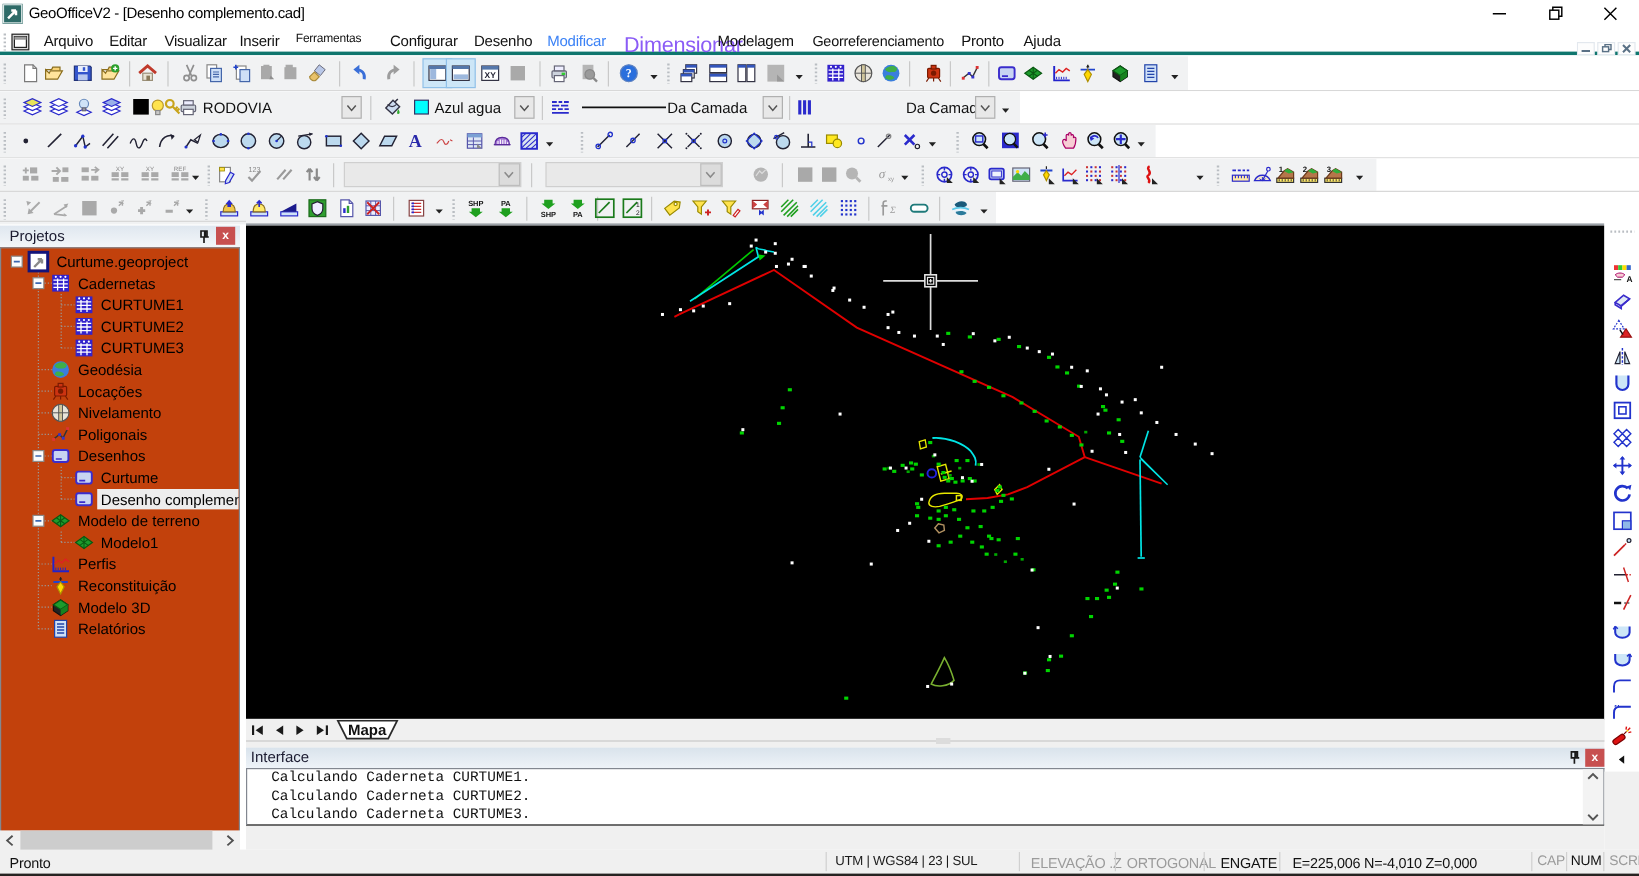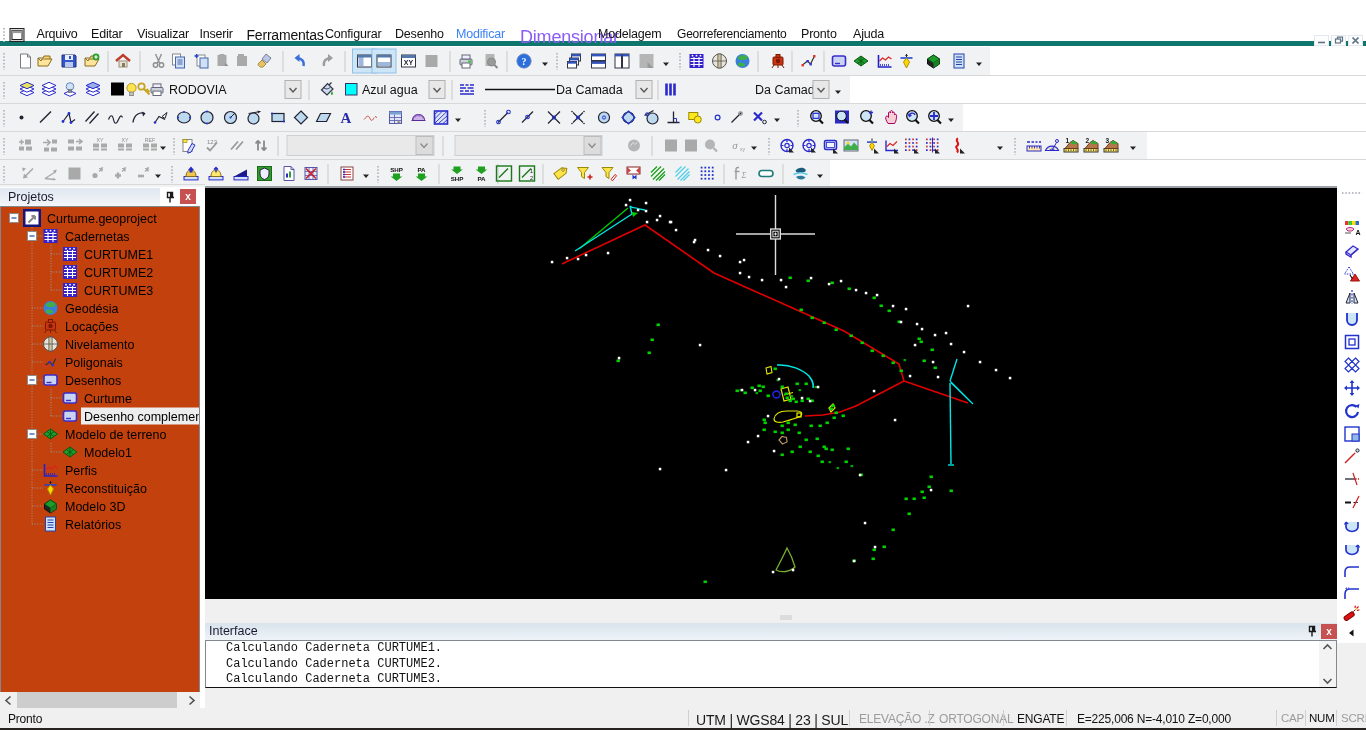--- a/index.html
+++ b/index.html
@@ -1,30 +1,44 @@
 <!DOCTYPE html>
 <html><head><meta charset="utf-8"><style>
 *{margin:0;padding:0;box-sizing:border-box}
 html,body{width:1366px;height:730px;overflow:hidden;background:#fff;font-family:"Liberation Sans",sans-serif}
 .abs{position:absolute}
 #app{position:relative;width:1366px;height:730px}
 </style></head><body>
 <div id="app">
-    <div class="abs" style="left:0;top:24px;width:1366px;height:22px;background:#fff;border-bottom:5px solid #0f766e">
+    <div class="abs" style="left:0;top:0;width:1366px;height:24px;background:#fff">
+      <svg class="abs" style="left:2px;top:3px" width="17" height="17" viewBox="0 0 18 18">
+        <rect width="18" height="18" fill="#2e6b68"></rect>
+        <rect x="1" y="1" width="16" height="16" fill="none" stroke="#ffffff" stroke-width="1" opacity="0.85"></rect>
+        <path d="M5 13L12 6M12 6h-4.2M12 6v4.2" stroke="#fff" stroke-width="2.2" fill="none"></path>
+      </svg>
+      <div class="abs" style="left:24px;top:4px;font-size:12.5px;letter-spacing:-0.3px;color:#000">GeoOfficeV2 - [Desenho complemento.cad]</div>
+      <svg class="abs" style="left:1230px;top:0" width="136" height="24">
+        <path d="M14 11.5h11" stroke="#000" stroke-width="1.2"></path>
+        <rect x="61.5" y="8.5" width="7.5" height="7.5" fill="none" stroke="#000" stroke-width="1.2"></rect>
+        <path d="M64 8.5v-2.5h7.5V13.5h-2.5" fill="none" stroke="#000" stroke-width="1.2"></path>
+        <path d="M107 6.5l10 10M117 6.5l-10 10" stroke="#000" stroke-width="1.2"></path>
+      </svg>
+    </div>
+    <div class="abs" style="left:0;top:24px;width:1366px;height:22px;background:#fff;border-bottom:3px solid #0f766e">
       <svg class="abs" style="left:0;top:0" width="40" height="22">
         <path d="M4 4v14" stroke="#b9bdc2" stroke-width="2" stroke-dasharray="1.5 1.8"></path>
         <rect x="10" y="4.5" width="14" height="13" fill="#d8d8d8" stroke="#222"></rect>
         <rect x="12" y="6.5" width="10" height="9" fill="#fff" stroke="#222"></rect>
         <rect x="12" y="6.5" width="10" height="2.6" fill="#9a9a9a"></rect>
       </svg>
       <div class="abs" style="left:36.5px;top:3px;font-size:12.5px;color:#111;letter-spacing:-0.2px">Arquivo</div>
       <div class="abs" style="left:91px;top:3px;font-size:12.5px;color:#111;letter-spacing:-0.2px">Editar</div>
       <div class="abs" style="left:137px;top:3px;font-size:12.5px;color:#111;letter-spacing:-0.2px">Visualizar</div>
       <div class="abs" style="left:199.5px;top:3px;font-size:12.5px;color:#111;letter-spacing:-0.2px">Inserir</div>
-      <div class="abs" style="left:246.5px;top:3px;font-size:14px;color:#111;letter-spacing:-0.2px">Ferramentas</div>
+      <div class="abs" style="left:246.5px;top:3px;font-size:10px;color:#111;letter-spacing:-0.2px">Ferramentas</div>
       <div class="abs" style="left:325px;top:3px;font-size:12.5px;color:#111;letter-spacing:-0.2px">Configurar</div>
       <div class="abs" style="left:395px;top:3px;font-size:12.5px;color:#111;letter-spacing:-0.2px">Desenho</div>
       <div class="abs" style="left:456px;top:3px;font-size:12.5px;color:#3b82f6;letter-spacing:-0.2px">Modificar</div>
       <div class="abs" style="left:520px;top:3px;font-size:18px;color:#8b5cf6;letter-spacing:-0.2px">Dimensionar</div>
       <div class="abs" style="left:598px;top:3px;font-size:12.5px;color:#111;letter-spacing:-0.2px">Modelagem</div>
       <div class="abs" style="left:677px;top:3px;font-size:12px;color:#111;letter-spacing:-0.2px">Georreferenciamento</div>
       <div class="abs" style="left:801px;top:3px;font-size:12.5px;color:#111;letter-spacing:-0.2px">Pronto</div>
       <div class="abs" style="left:853px;top:3px;font-size:12.5px;color:#111;letter-spacing:-0.2px">Ajuda</div>
       <svg class="abs" style="left:1314px;top:11px" width="50" height="11">
         <rect x="0.5" y="0.5" width="14" height="10" fill="#fdfdfd" stroke="#e3e8ee"></rect>
@@ -856,21 +870,21 @@
       <path d="M783 4v20" stroke="#c9c9c9" stroke-width="1"></path>
       <g transform="translate(792.5,5.5)">
         <circle cx="8" cy="8" r="6.2" fill="#e8f2fa"></circle>
         <path d="M3 5c2-3 8-4 10-1 1 2-1 3-4 3S4 8 3 5z" fill="#1a5a7a"></path>
         <path d="M4 11c3-1 7-1 9 1-2 2.5-7 2.5-9 0z" fill="#2a7a9a"></path>
         <path d="M1 9c4-2 10-2 14 0" stroke="#5ac8e8" stroke-width="1.4" fill="none"></path>
       </g>
       <path d="M817 14.5l3 3.5 3-3.5z" fill="#222"></path>
     </svg>
     <div class="abs" style="left:0;top:188px;width:201px;height:522px;background:#fff">
-      <div class="abs" style="left:0;top:0;width:160px;height:18px;background:linear-gradient(#dfe7ef,#f3f6f9)">
+      <div class="abs" style="left:0;top:0;width:200px;height:18px;background:linear-gradient(#dfe7ef,#f3f6f9)">
         <div class="abs" style="left:8px;top:2px;font-size:12.5px;color:#1b1b30">Projetos</div>
         <svg class="abs" style="left:163px;top:3px" width="14" height="13">
           <path d="M4.5 1.5h5v5h-5z M4.5 6.5h6.5 M7 6.5v5" fill="none" stroke="#1a1a1a" stroke-width="1.4"></path>
           <path d="M8 1.5v5" stroke="#1a1a1a" stroke-width="2.2"></path>
         </svg>
         <div class="abs" style="left:180px;top:1px;width:16px;height:15px;background:#c75050;color:#fff;font-size:10px;font-weight:bold;text-align:center;line-height:15px">x</div>
       </div>
       <div class="abs" style="left:0;top:18px;width:200px;height:599px;border:1px solid #828790;background:#c2410c;overflow:hidden"><svg width="198" height="484">
           <path d="M13 16V16" stroke="#9a9a9a" stroke-width="1" stroke-dasharray="1 1.6"></path>
           <path d="M31 20V317" stroke="#9a9a9a" stroke-width="1" stroke-dasharray="1 1.6"></path>
@@ -1354,20 +1368,30 @@
       </g>
       <g transform="translate(6,418)">
         <rect x="-0.5" y="8" width="11" height="4.5" rx="2" fill="#dd1111" stroke="#7a0000" transform="rotate(-35 5 10)"></rect>
         <path d="M9.5 5.5l2-2" stroke="#7a0000"></path>
         <path d="M12.5 2.5l2-2M13 4.5l2.4-.6M11 2l.4-2.4" stroke="#dd1111" stroke-width="1.2"></path>
         <circle cx="12.2" cy="3" r="0.8" fill="#ffd700"></circle>
       </g>
       <path d="M15.5 441.5v7l-4.5-3.5z" fill="#111"></path>
     </svg>
     <div class="abs" style="left:205px;top:599px;width:1132px;height:24px;background:#f0f0f0"></div>
+    <div class="abs" style="left:205px;top:600px;width:1132px;height:18px;background:#f0f0f0;border-bottom:1px solid #c8c8c8"><svg width="400" height="18">
+        <rect x="5" y="4.5" width="1.8" height="8" fill="#1a1a1a"></rect>
+        <path d="M14 4.5v8l-6-4z" fill="#1a1a1a"></path>
+        <path d="M31 4.5v8l-6-4z" fill="#1a1a1a"></path>
+        <path d="M42 4.5v8l6-4z" fill="#1a1a1a"></path>
+        <path d="M59 4.5v8l6-4z" fill="#1a1a1a"></path>
+        <rect x="66.5" y="4.5" width="1.8" height="8" fill="#1a1a1a"></rect>
+        <path d="M76.5 0.5l7.5 15h34.5l7.5-15z" fill="#fff" stroke="#2a2a2a" stroke-width="1.5"></path>
+        <text x="101" y="12.5" font-size="12.5" font-weight="bold" fill="#111" text-anchor="middle">Mapa</text>
+      </svg></div>
     <div class="abs" style="left:205px;top:623px;width:1132px;height:85px;background:#f0f0f0">
       <div class="abs" style="left:0;top:0;width:1132px;height:17px;background:linear-gradient(#d9e3ec,#eef3f8)">
         <div class="abs" style="left:4px;top:1px;font-size:12.5px;color:#1b1b30">Interface</div>
         <svg class="abs" style="left:1100px;top:2px" width="14" height="13">
           <path d="M4.5 1.5h5v5h-5z M4.5 6.5h6.5 M7 6.5v5" fill="none" stroke="#1a1a1a" stroke-width="1.4"></path>
           <path d="M8 1.5v5" stroke="#1a1a1a" stroke-width="2.2"></path>
         </svg>
         <div class="abs" style="left:1116px;top:1px;width:16px;height:15px;background:#c75050;color:#fff;font-size:10px;font-weight:bold;text-align:center;line-height:15px">x</div>
       </div>
       <div class="abs" style="left:0;top:17px;width:1132px;height:48px;background:#fff;border:1px solid #828790;border-bottom:1.6px solid #111;font-family:'Liberation Mono',monospace;font-size:12px;color:#111;line-height:15.5px;padding-left:20px">Calculando Caderneta CURTUME1.<br>Calculando Caderneta CURTUME2.<br>Calculando Caderneta CURTUME3.</div>
@@ -1376,21 +1400,21 @@
           <path d="M4.5 38l4 4 4-4" fill="none" stroke="#555" stroke-width="1.6"></path>
         </svg></div>
     </div>
     <div class="abs" style="left:1337px;top:643px;width:29px;height:65px;background:#f0f0f0"></div>
     <svg class="abs" style="left:780px;top:613px" width="30" height="10">
       <rect x="0" y="2" width="12" height="5" fill="#dcdcdc"></rect>
     </svg>
     <div class="abs" style="left:0;top:708px;width:1366px;height:22px;background:#f0f0f0;font-size:12px;color:#111;letter-spacing:-0.2px">
       <div class="abs" style="left:8px;top:4px">Pronto</div>
       <div class="abs" style="left:688px;top:2px;width:1px;height:16px;background:#d0d0d0"></div>
-      <div class="abs" style="left:696px;top:4px;color:#1a1a1a;font-size:14px">UTM | WGS84 | 23 | SUL</div>
+      <div class="abs" style="left:696px;top:4px;color:#1a1a1a;font-size:11px">UTM | WGS84 | 23 | SUL</div>
       <div class="abs" style="left:849px;top:2px;width:1px;height:16px;background:#d0d0d0"></div>
       <div class="abs" style="left:859px;top:4px;color:#9b9b9b">ELEVAÇÃO .Z</div>
       <div class="abs" style="left:929px;top:2px;width:1px;height:16px;background:#d0d0d0"></div>
       <div class="abs" style="left:939px;top:4px;color:#9b9b9b">ORTOGONAL</div>
       <div class="abs" style="left:1003px;top:2px;width:1px;height:16px;background:#d0d0d0"></div>
       <div class="abs" style="left:1017px;top:4px;color:#111">ENGATE</div>
       <div class="abs" style="left:1066px;top:2px;width:1px;height:16px;background:#d0d0d0"></div>
       <div class="abs" style="left:1077px;top:4px;color:#111">E=225,006 N=-4,010 Z=0,000</div>
       <div class="abs" style="left:1276px;top:2px;width:1px;height:16px;background:#d0d0d0"></div>
       <div class="abs" style="left:1281px;top:4px;color:#9b9b9b;font-size:11.5px">CAP</div>

